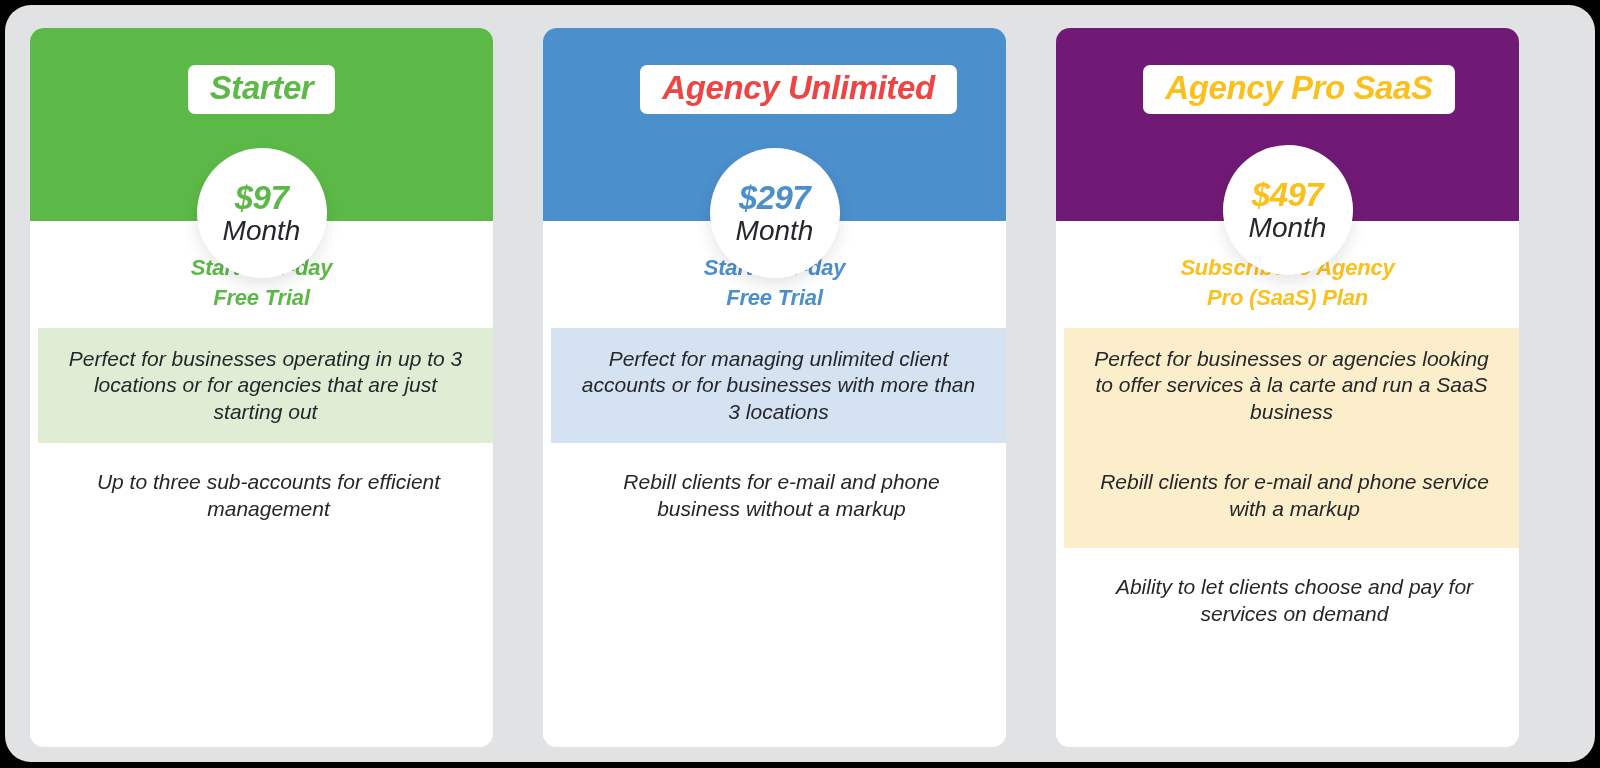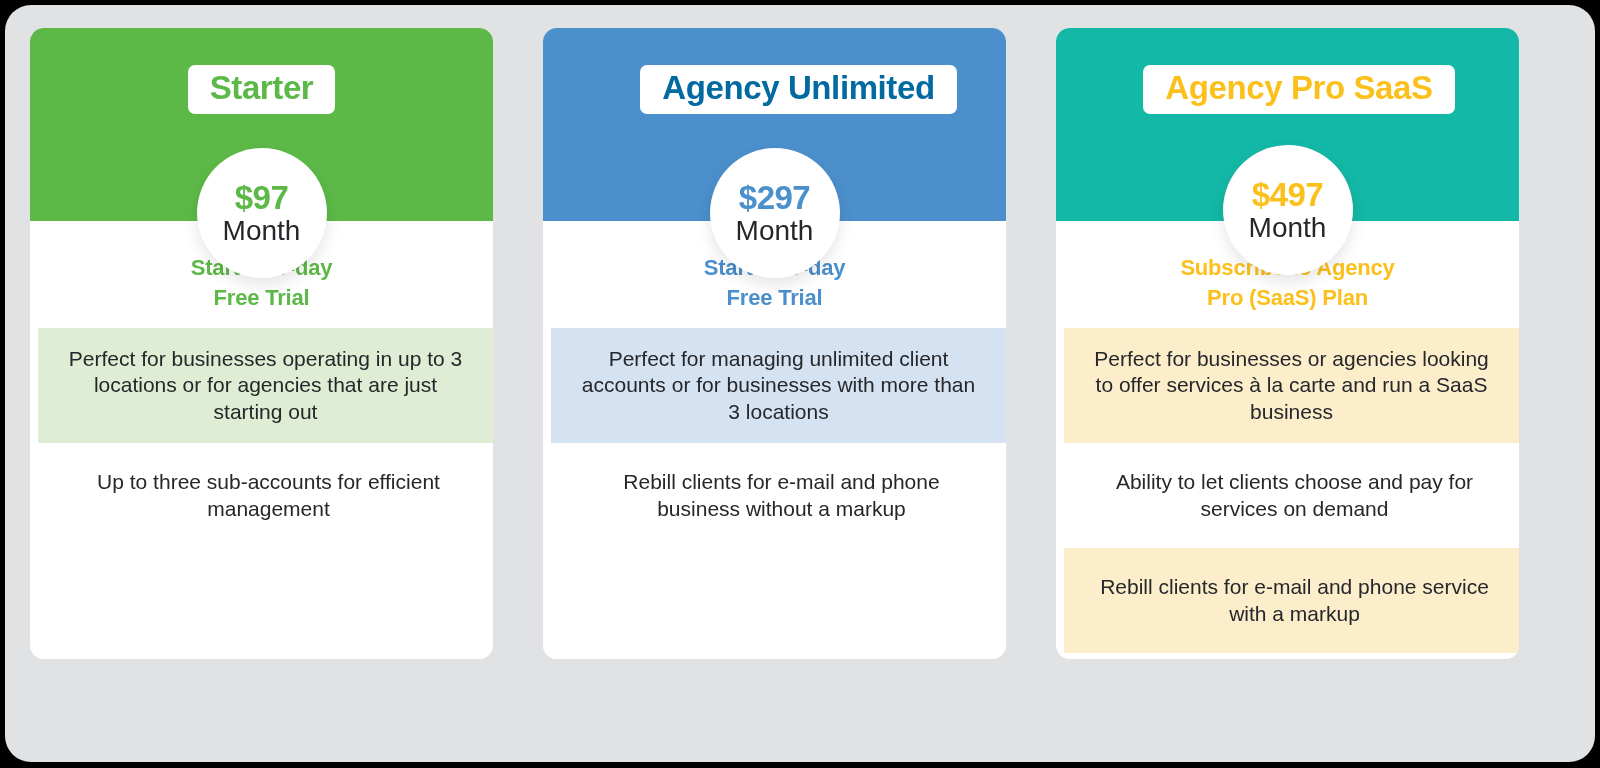--- a/index.html
+++ b/index.html
@@ -23,23 +23,24 @@
     background: #E1E2E4;
     border-radius: 26px;
     overflow: hidden;
   }
 
   .pricing-grid {
     position: absolute;
     left: 25px;
     top: 23px;
     width: 1540px;
-    height: 631px;
+    height: 719px;
     display: flex;
     gap: 50px;
+    font-style: italic;
   }
 
   .plan-card {
     width: 463px;
     background: #FFFFFF;
     border-radius: 14px;
     overflow: hidden;
     display: flex;
     flex-direction: column;
     position: relative;
@@ -151,51 +152,51 @@
           <span>Free Trial</span>
         </div>
       </div>
       <div class="feature-row tall3 description-row" style="background: rgb(222, 237, 211);">Perfect for businesses operating in up to 3 locations or for agencies that are just starting out</div>
       <div class="feature-row tall2 pad-big" style="background: rgb(255, 255, 255);">Up to three sub-accounts for efficient management</div>
       <div class="filler"></div>
     </div>
 
     <div class="plan-card">
       <div class="card-header" style="background: rgb(75, 143, 204);">
-        <div class="plan-badge" style="color: #0369a1; margin-left: 48px;">Agency Unlimited</div>
+        <div class="plan-badge" style="color: #ef4444; margin-left: 48px;">Agency Unlimited</div>
       </div>
       <div class="price-bubble">
         <div class="price-amount" style="color: rgb(75, 143, 204);">$297</div>
         <div class="price-period">Month</div>
       </div>
       <div class="cta-zone">
         <div class="cta-text" style="color: rgb(75, 143, 204);">
           <span>Start a 30-day</span><br>
           <span>Free Trial</span>
         </div>
       </div>
       <div class="feature-row tall3 description-row" style="background: rgb(213, 226, 242);">Perfect for managing unlimited client accounts or for businesses with more than 3 locations</div>
       <div class="feature-row tall2 pad-big" style="background: rgb(255, 255, 255);">Rebill clients for e-mail and phone business without a markup</div>
       <div class="filler"></div>
     </div>
 
     <div class="plan-card">
-      <div class="card-header" style="background: #14b8a6; padding-left: 23px;">
+      <div class="card-header" style="background: #701a75; padding-left: 23px;">
         <div class="plan-badge" style="color: rgb(251, 192, 28);">Agency Pro SaaS</div>
       </div>
       <div class="price-bubble raised">
         <div class="price-amount" style="color: rgb(251, 192, 28);">$497</div>
         <div class="price-period">Month</div>
       </div>
       <div class="cta-zone">
         <div class="cta-text" style="color: rgb(251, 192, 28);">
           <span>Subscribe to Agency</span><br>
           <span>Pro (SaaS) Plan</span>
         </div>
       </div>
       <div class="feature-row tall3 description-row" style="background: rgb(252, 238, 203);">Perfect for businesses or agencies looking to offer services à la carte and run a SaaS business</div>
+      <div class="feature-row tall2 pad-big" style="background: rgb(252, 238, 203);">Rebill clients for e-mail and phone service with a markup</div>
       <div class="feature-row tall2 pad-big" style="background: rgb(255, 255, 255);">Ability to let clients choose and pay for services on demand</div>
-      <div class="feature-row tall2 pad-big" style="background: rgb(252, 238, 203);">Rebill clients for e-mail and phone service with a markup</div>
       <div class="filler"></div>
     </div>
 
   </div>
 </div>
 
 </body></html>

